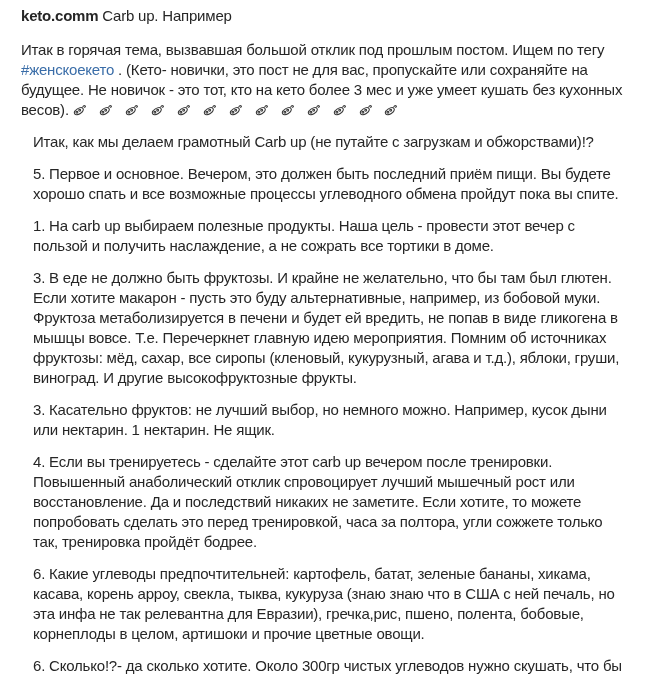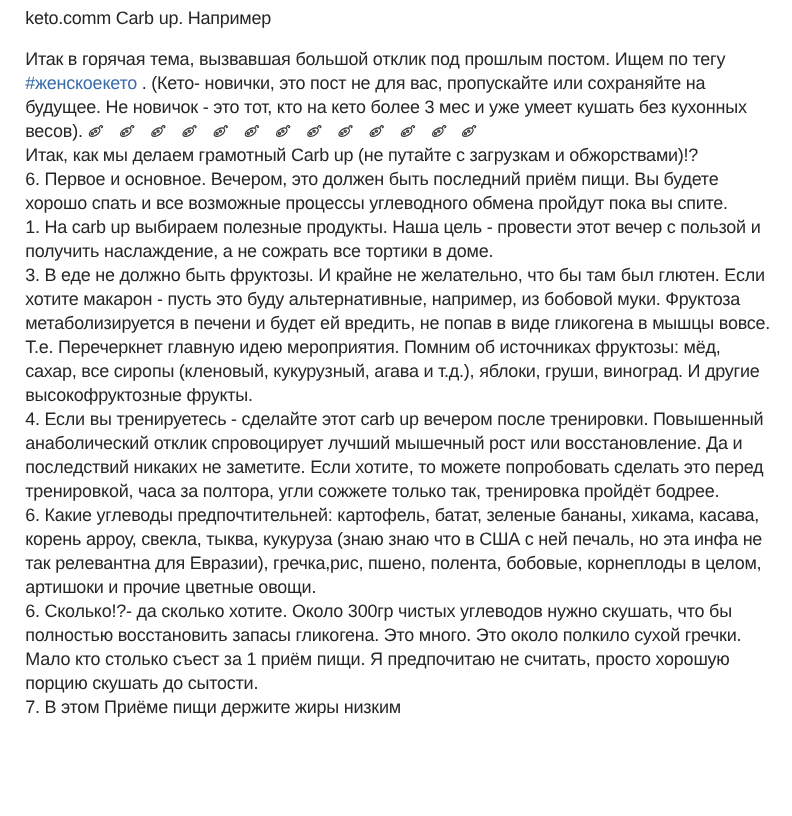--- a/index.html
+++ b/index.html
@@ -15,34 +15,34 @@
   .page {
     padding: 6px 17px 0 21px;
   }
   .post-header {
     font-size: 15px;
     line-height: 20px;
     letter-spacing: -0.2px;
     margin-bottom: 14px;
   }
   .username {
-    font-weight: normal;
+    font-weight: bold;
   }
   .post-body {
     font-size: 15px;
     line-height: 20px;
     letter-spacing: -0.2px;
   }
   .hashtag {
     color: #3a6da8;
     text-decoration: none;
     cursor: pointer;
   }
   .para {
-    margin: 0;
+    margin: 12px;
   }
   .emoji {
     width: 14px;
     height: 14px;
     vertical-align: -2px;
     margin: 0 8px 0 0;
     display: inline-block;
   }
 </style>
 </head>
@@ -170,22 +170,23 @@
     <g fill="none" stroke="#3c3c3c" stroke-width="1.4" stroke-linecap="round">
       <ellipse cx="7.5" cy="10.5" rx="6.3" ry="3.5" transform="rotate(-33 7.5 10.5)"></ellipse>
       <circle cx="5" cy="12" r="1.2"></circle>
       <circle cx="8.6" cy="9.4" r="1.2"></circle>
       <path d="M12.6 5.2 q1.3 -2.6 3 -1.4 q1 0.8 -0.6 1.8"></path>
     </g>
   </svg>
 </span>
     <div>
         <div class="para">Итак, как мы делаем грамотный Carb up (не путайте с загрузкам и обжорствами)!?</div>
-        <div class="para">6. Первое и основное. Вечером, это должен быть последний приём пищи. Вы будете хорошо спать и все возможные процессы углеводного обмена пройдут пока вы спите.</div>
+        <div class="para">5. Первое и основное. Вечером, это должен быть последний приём пищи. Вы будете хорошо спать и все возможные процессы углеводного обмена пройдут пока вы спите.</div>
         <div class="para">1. На carb up выбираем полезные продукты. Наша цель - провести этот вечер с пользой и получить наслаждение, а не сожрать все тортики в доме.</div>
         <div class="para">3. В еде не должно быть фруктозы. И крайне не желательно, что бы там был глютен. Если хотите макарон - пусть это буду альтернативные, например, из бобовой муки. Фруктоза метаболизируется в печени и будет ей вредить, не попав в виде гликогена в мышцы вовсе. Т.е. Перечеркнет главную идею мероприятия. Помним об источниках фруктозы: мёд, сахар, все сиропы (кленовый, кукурузный, агава и т.д.), яблоки, груши, виноград. И другие высокофруктозные фрукты.</div>
+        <div class="para">3. Касательно фруктов: не лучший выбор, но немного можно. Например, кусок дыни или нектарин. 1 нектарин. Не ящик.</div>
         <div class="para">4. Если вы тренируетесь - сделайте этот carb up вечером после тренировки. Повышенный анаболический отклик спровоцирует лучший мышечный рост или восстановление. Да и последствий никаких не заметите. Если хотите, то можете попробовать сделать это перед тренировкой, часа за полтора, угли сожжете только так, тренировка пройдёт бодрее.</div>
         <div class="para">6. Какие углеводы предпочтительней: картофель, батат, зеленые бананы, хикама, касава, корень арроу, свекла, тыква, кукуруза (знаю знаю что в США с ней печаль, но эта инфа не так релевантна для Евразии), гречка,рис, пшено, полента, бобовые, корнеплоды в целом, артишоки и прочие цветные овощи.</div>
         <div class="para">6. Сколько!?- да сколько хотите. Около 300гр чистых углеводов нужно скушать, что бы полностью восстановить запасы гликогена. Это много. Это около полкило сухой гречки. Мало кто столько съест за 1 приём пищи. Я предпочитаю не считать, просто хорошую порцию скушать до сытости.</div>
         <div class="para">7. В этом Приёме пищи держите жиры низким</div>
       </div>
   </div>
 </div>
 
 </body></html>

